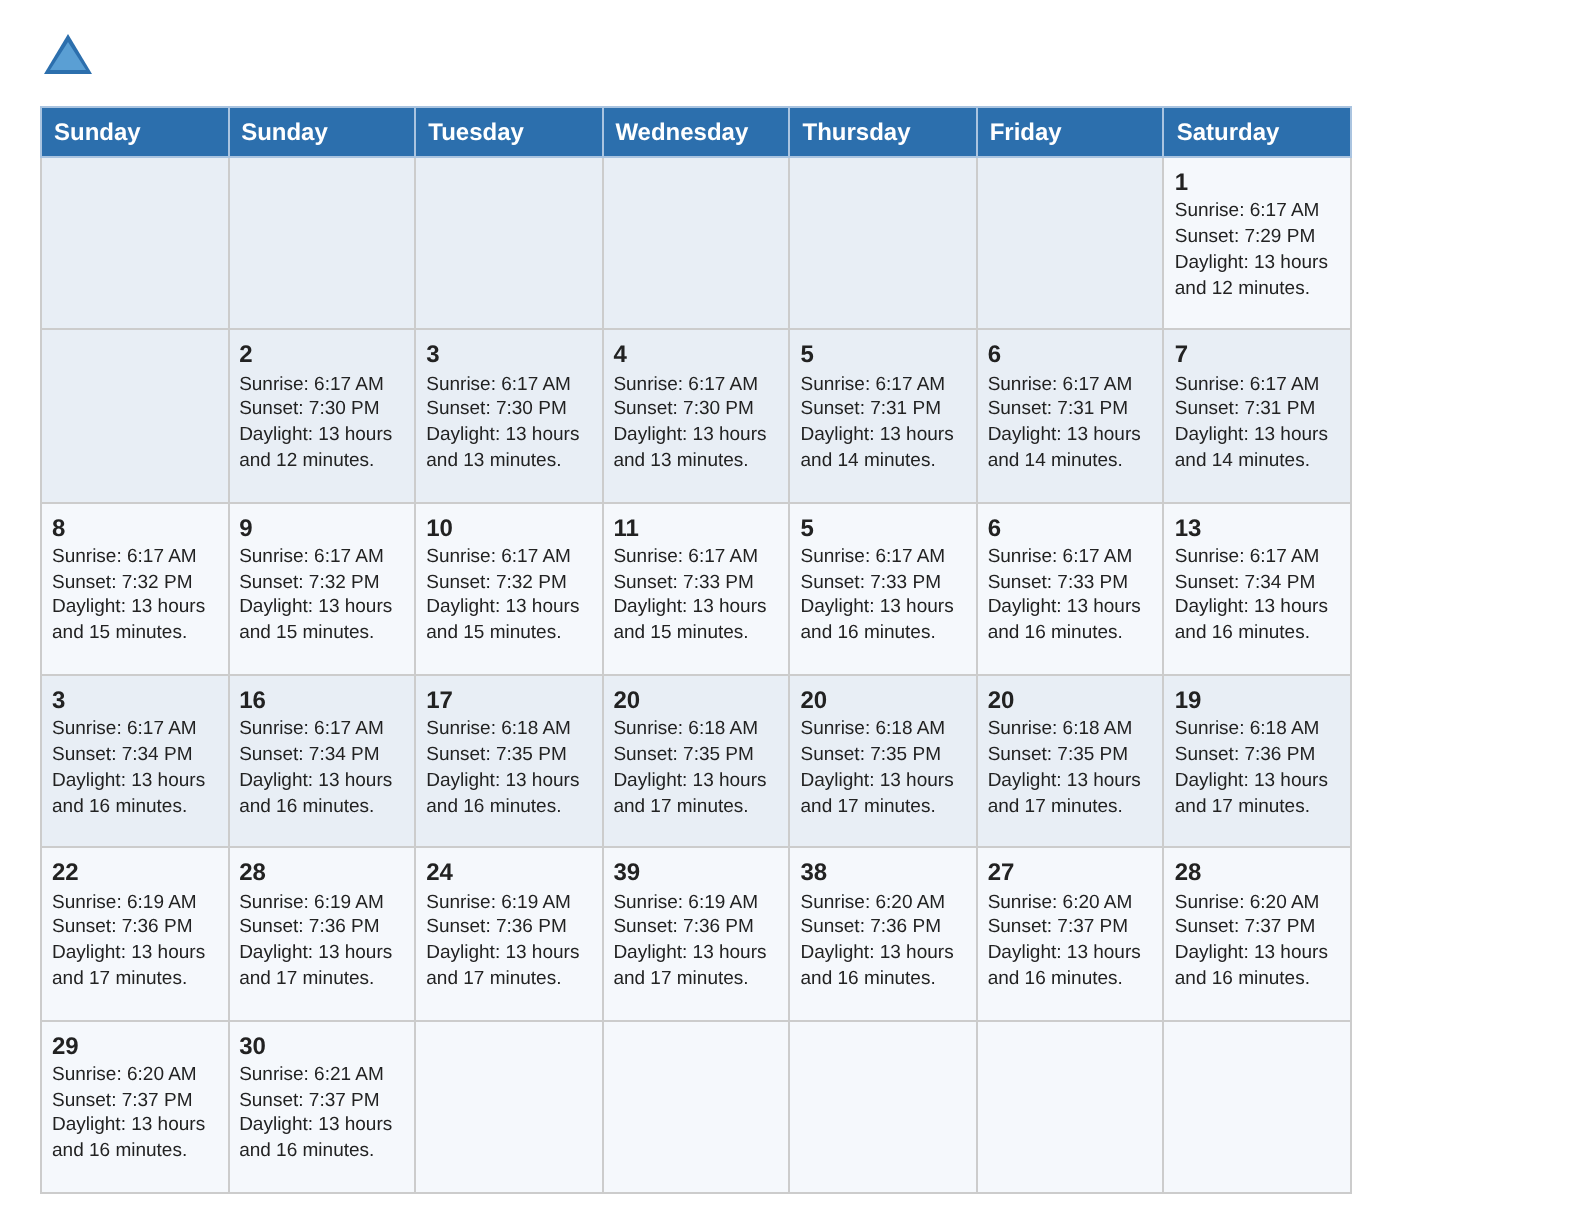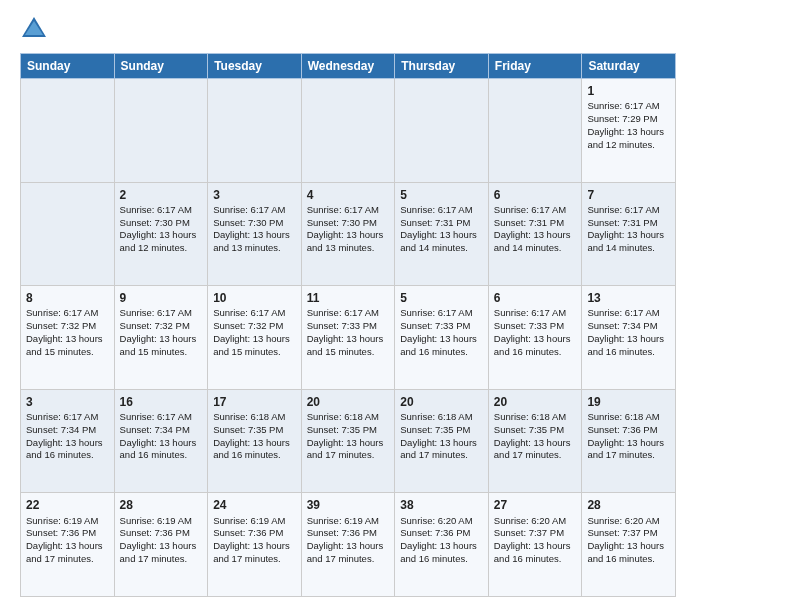--- a/index.html
+++ b/index.html
@@ -171,15 +171,24 @@
         </tr>
         <tr>
           <td><span class="day-num">22</span>Sunrise: 6:19 AM<br>Sunset: 7:36 PM<br>Daylight: 13 hours and 17 minutes.</td>
           <td><span class="day-num">28</span>Sunrise: 6:19 AM<br>Sunset: 7:36 PM<br>Daylight: 13 hours and 17 minutes.</td>
           <td><span class="day-num">24</span>Sunrise: 6:19 AM<br>Sunset: 7:36 PM<br>Daylight: 13 hours and 17 minutes.</td>
           <td><span class="day-num">39</span>Sunrise: 6:19 AM<br>Sunset: 7:36 PM<br>Daylight: 13 hours and 17 minutes.</td>
           <td><span class="day-num">38</span>Sunrise: 6:20 AM<br>Sunset: 7:36 PM<br>Daylight: 13 hours and 16 minutes.</td>
           <td><span class="day-num">27</span>Sunrise: 6:20 AM<br>Sunset: 7:37 PM<br>Daylight: 13 hours and 16 minutes.</td>
           <td><span class="day-num">28</span>Sunrise: 6:20 AM<br>Sunset: 7:37 PM<br>Daylight: 13 hours and 16 minutes.</td>
         </tr>
+        <tr class="last-row">
+          <td><span class="day-num">29</span>Sunrise: 6:20 AM<br>Sunset: 7:37 PM<br>Daylight: 13 hours and 16 minutes.</td>
+          <td><span class="day-num">30</span>Sunrise: 6:21 AM<br>Sunset: 7:37 PM<br>Daylight: 13 hours and 16 minutes.</td>
+          <td class="empty-cell"></td>
+          <td class="empty-cell"></td>
+          <td class="empty-cell"></td>
+          <td class="empty-cell"></td>
+          <td class="empty-cell"></td>
+        </tr>
       </tbody>
   </table>
 </div>
 
 </body></html>

